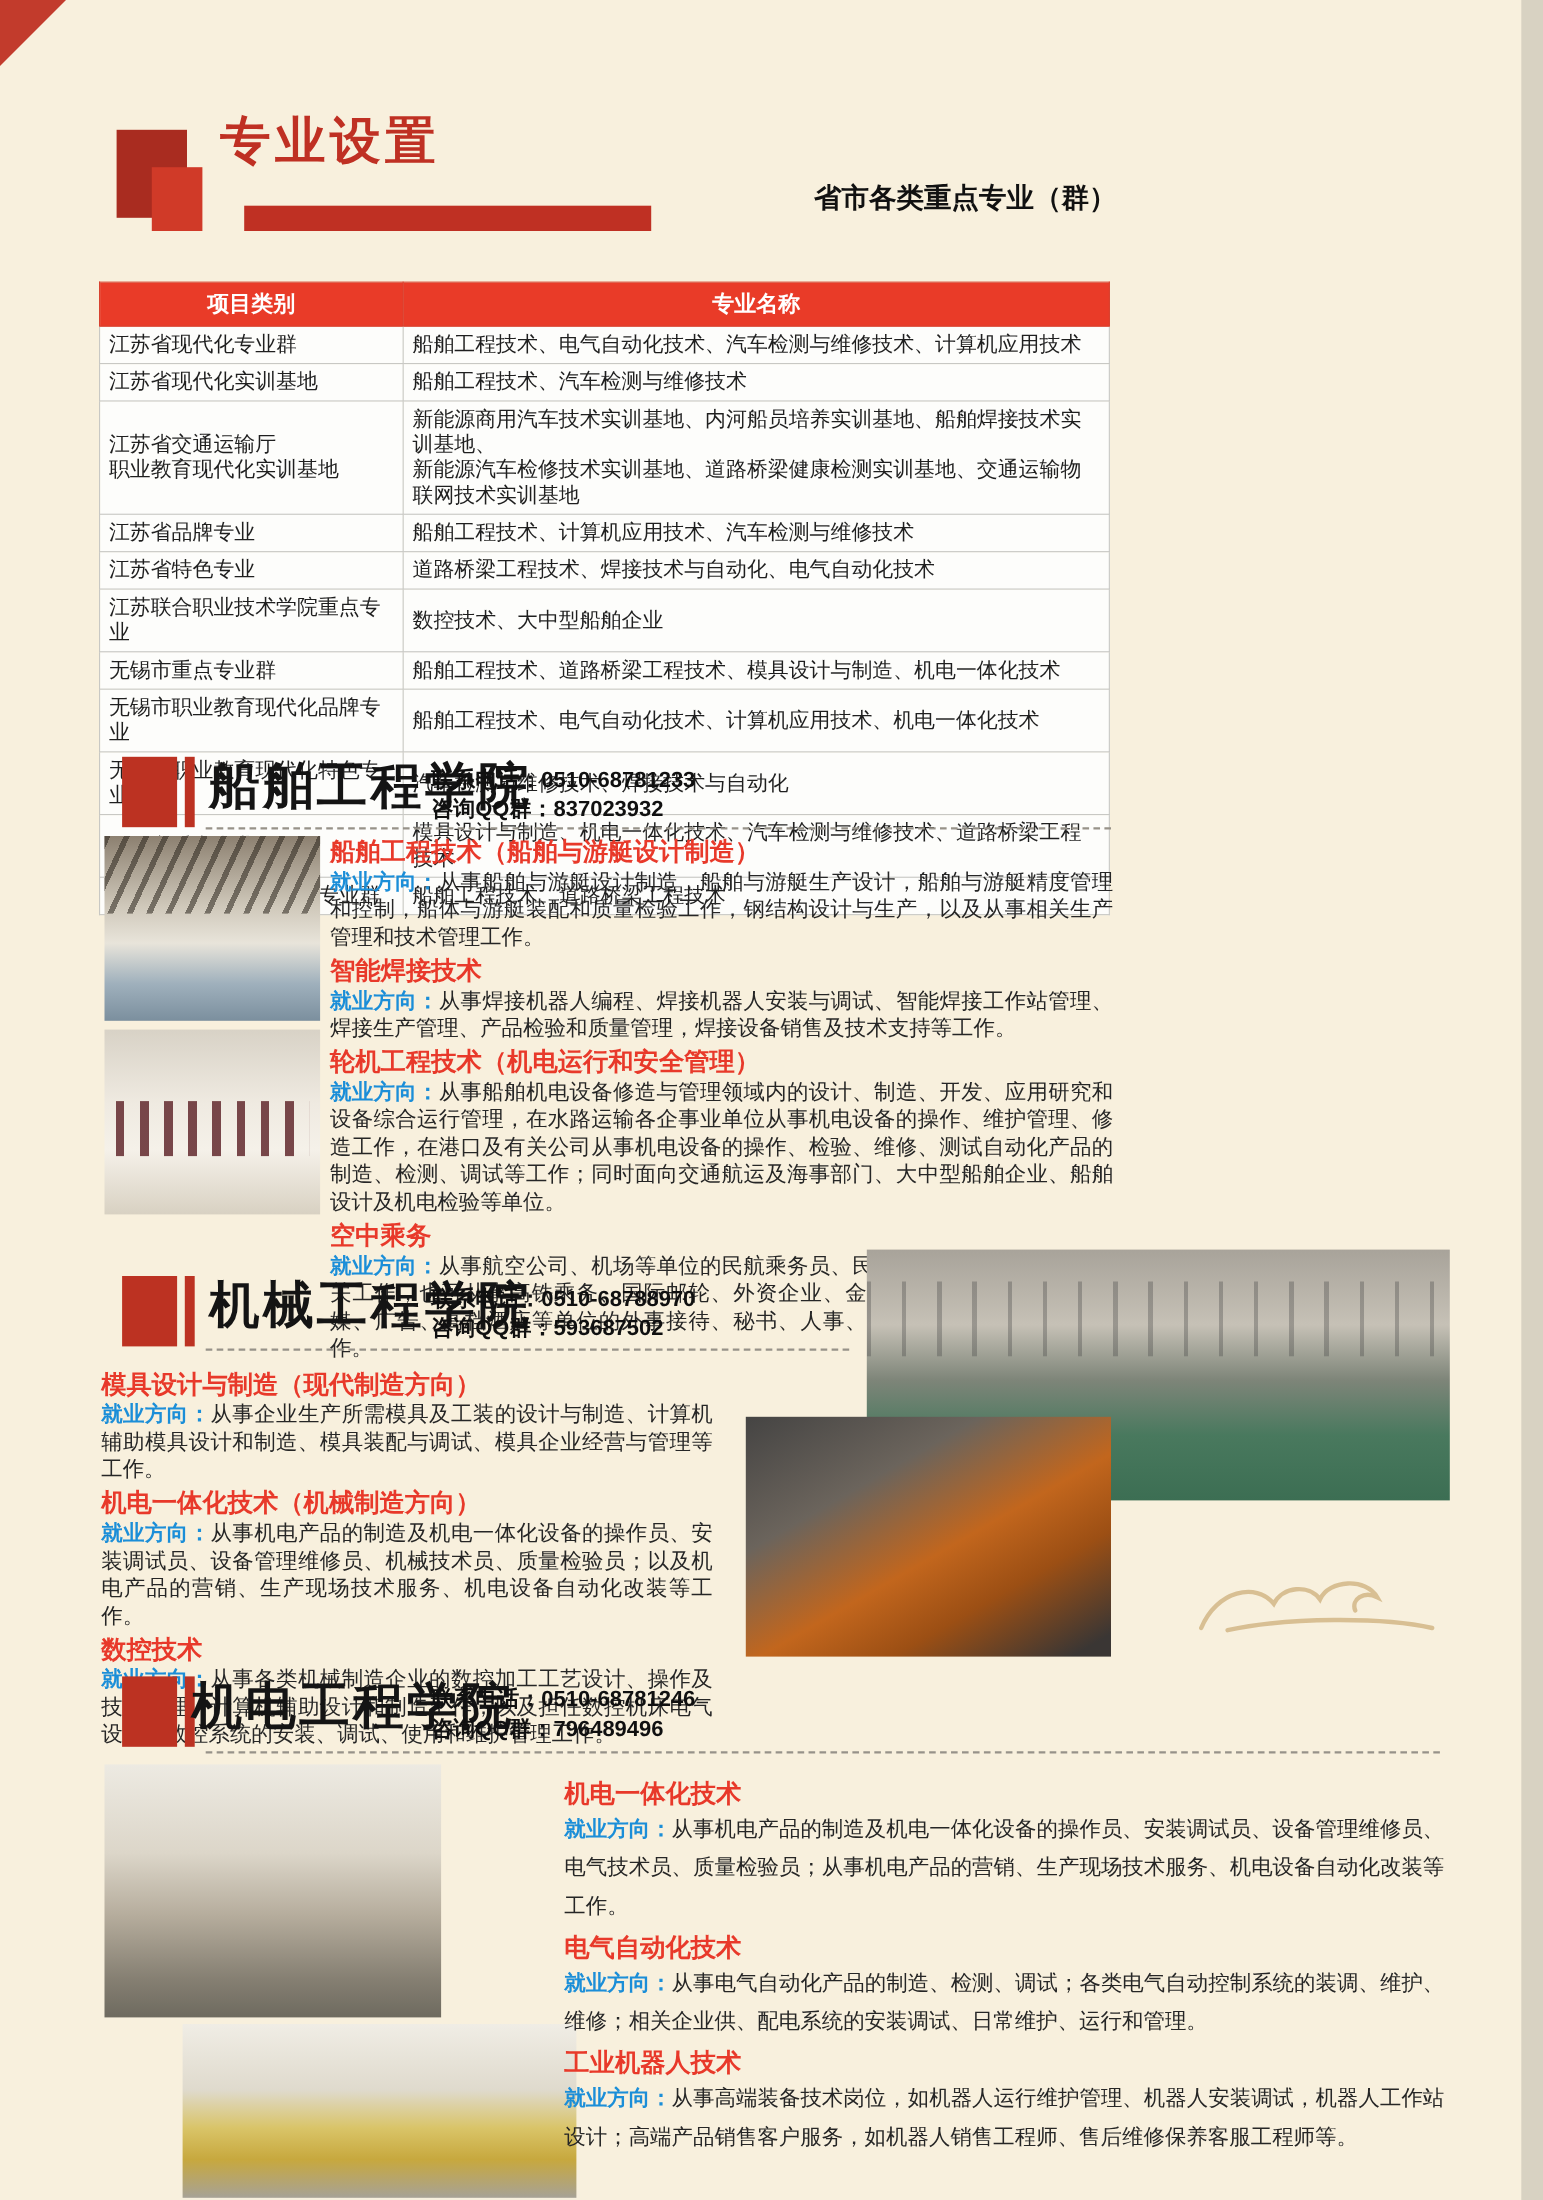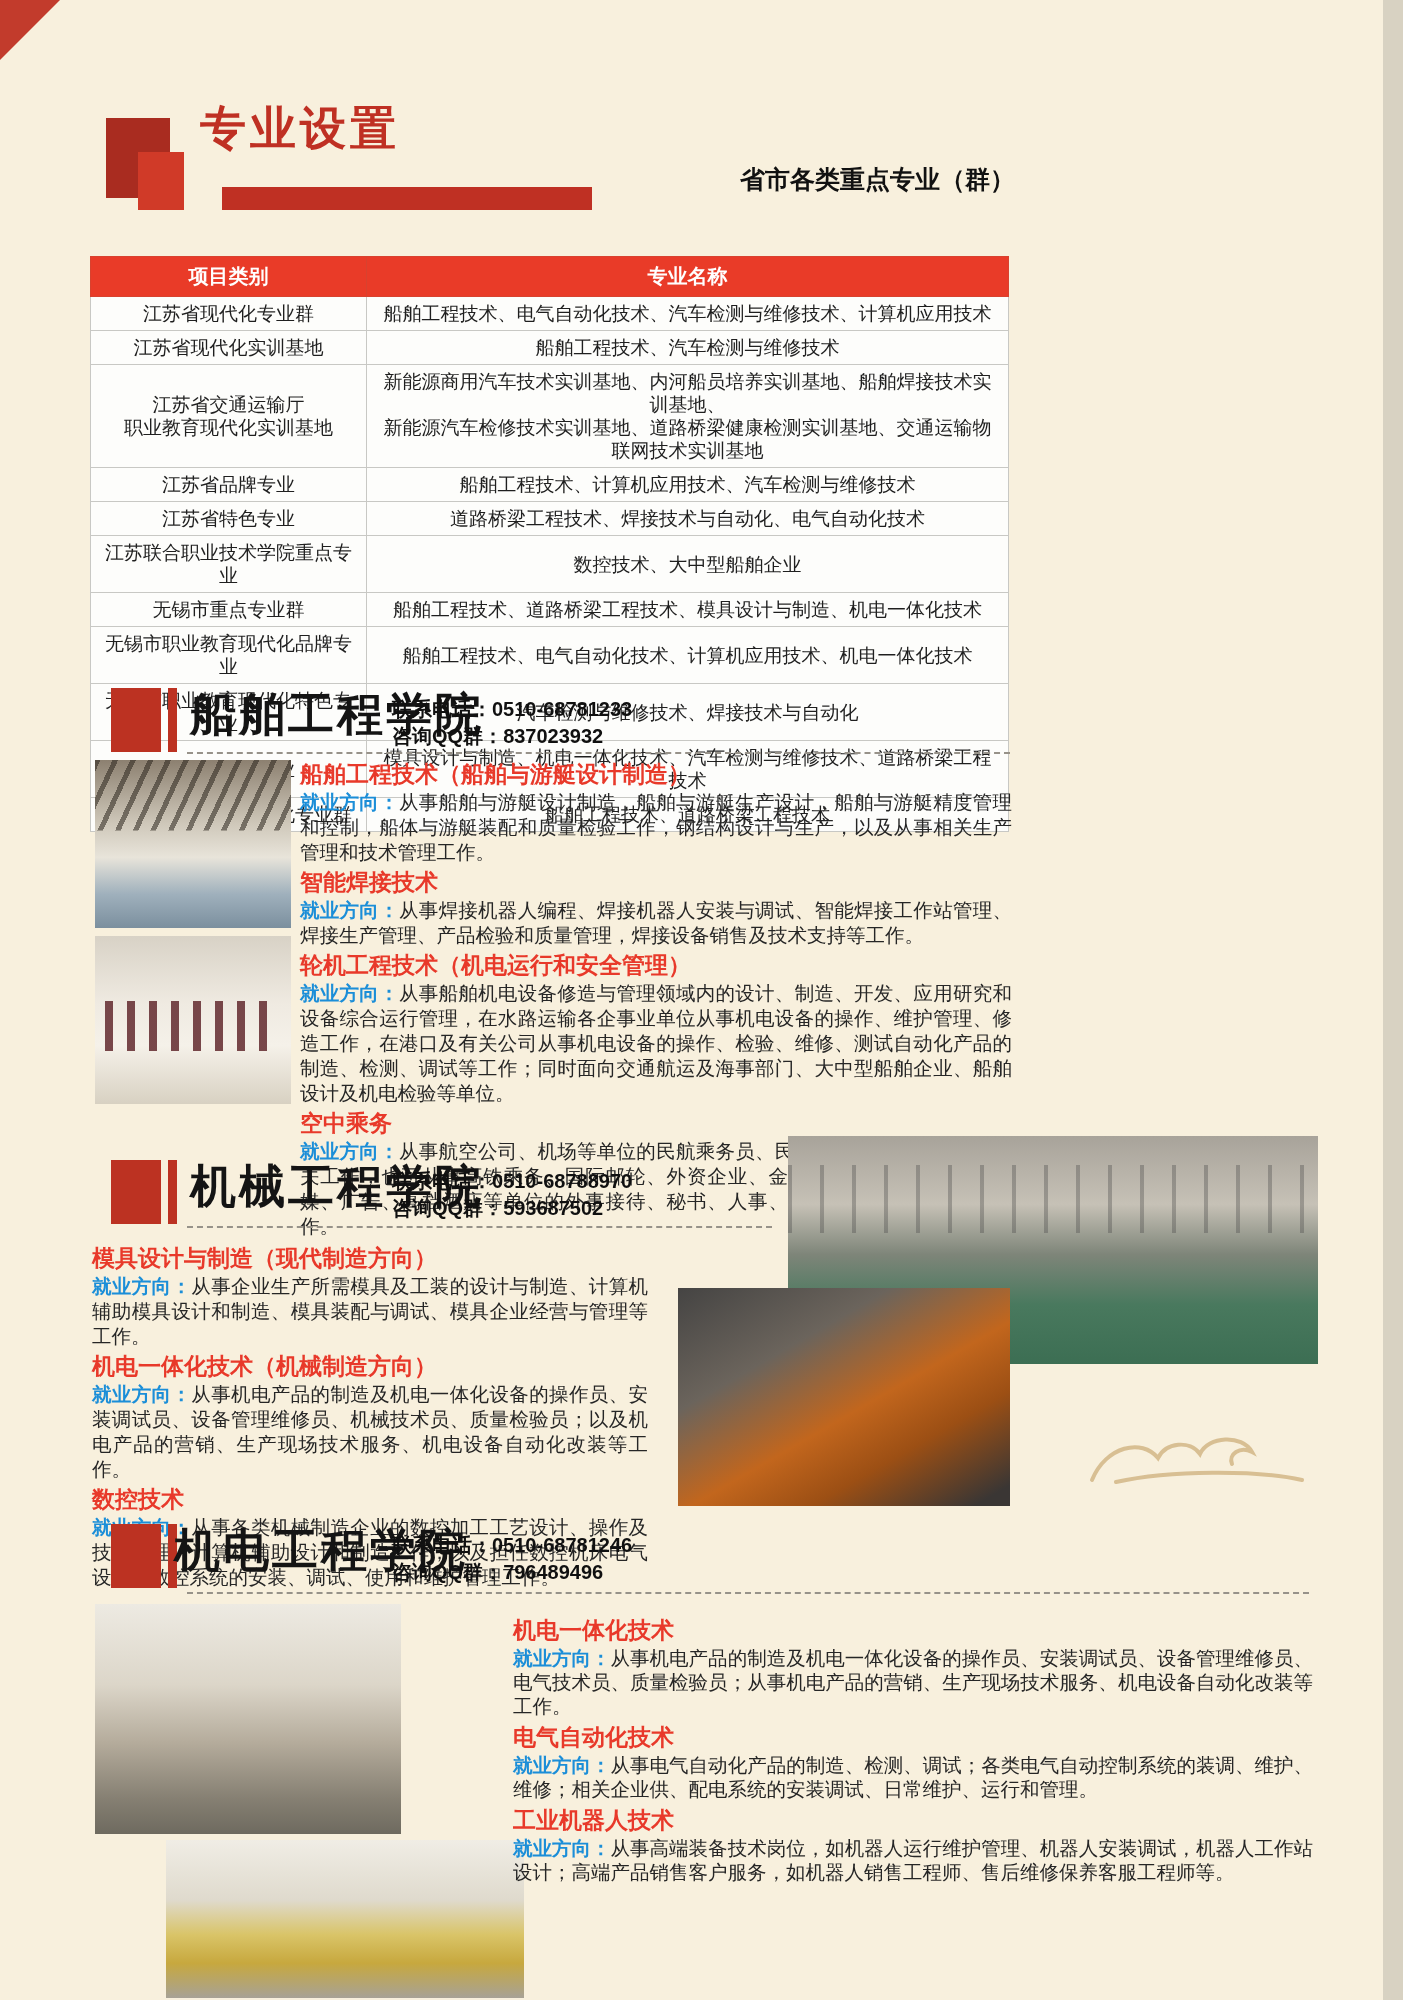--- a/index.html
+++ b/index.html
@@ -20,37 +20,37 @@
     color:#bf3023; letter-spacing:4px; }
   .title-bar { position:absolute; left:222px; top:187px; width:370px; height:23px; background:#bf3023; }
   .subtitle { position:absolute; left:600px; top:163px; width:415px; text-align:right;
     font-size:25px; font-weight:800; color:#111; }
 
   
   .majors-table { position:absolute; left:90px; top:256px; width:919px;
     border-collapse:collapse; table-layout:fixed; }
   .majors-table th { background:#e93b28; color:#fff; font-size:20px; font-weight:800;
     padding:6px 4px; border:1px solid #d8422f; }
-  .majors-table td { background:#fdfdfb; border:1px solid #c8c8c4; text-align:center;
+  .majors-table td { background:#fdfdfb; border:1px solid #c8c8c4; text-align:left;
     font-size:19px; line-height:23px; padding:5px 8px; white-space:pre-line; color:#1f1f1f; }
   .majors-table col.c1 { width:276px; }
 
   
   .sec-sq { position:absolute; width:50px; height:64px; background:#bc3222; }
   .sec-bar { position:absolute; width:9px; height:64px; background:#bc3222; }
   .sec-title { position:absolute; font-family:"Liberation Serif", serif; font-size:46px;
     font-weight:700; color:#141414; letter-spacing:3px; }
   .contact { position:absolute; font-size:20px; font-weight:700; line-height:27px; color:#101010; }
   .dash { position:absolute; height:0; border-top:2px dashed #979289; }
 
   
   .majors-text { position:absolute; }
   .major-title { font-size:23px; font-weight:800; color:#e8392a; line-height:31px; margin-top:1px; }
   .major-desc { font-size:19.5px; line-height:25px; text-align:justify; color:#262626; margin-bottom:2px; }
-  .majors-text.loose .major-desc { line-height:24px; margin-bottom:4px; }
+  .majors-text.loose .major-desc { line-height:35px; margin-bottom:4px; }
   .jy { color:#1b8ed8; font-weight:700; }
 
   
   .photo { position:absolute; }
   .ph-ship1 { left:95px; top:760px; width:196px; height:168px;
     background:
       repeating-linear-gradient(115deg, rgba(42,36,28,.55) 0 5px, rgba(0,0,0,0) 5px 16px) 0 0 / 100% 42% no-repeat,
       linear-gradient(180deg,#8c8070 0%,#cfc8ba 38%,#e8e4da 58%,#9fb0bc 80%,#7b8f9e 100%); }
   .ph-ship2 { left:95px; top:936px; width:196px; height:168px;
     background:

